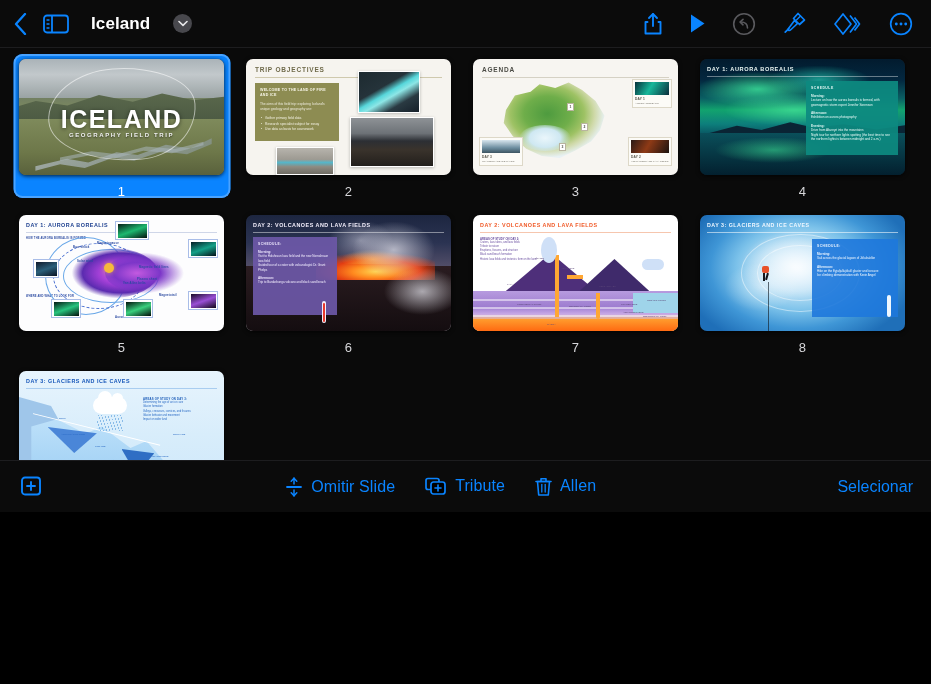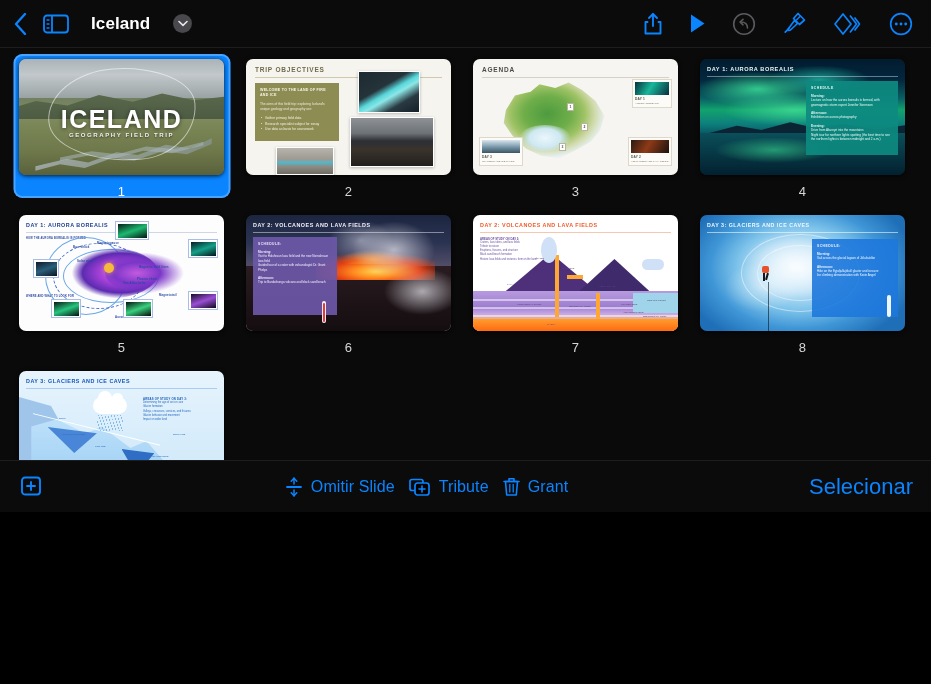--- a/index.html
+++ b/index.html
@@ -77,24 +77,24 @@
 
   
   .bottombar {
     height: 52px; flex: 0 0 52px;
     background: #0b0b0b;
     border-top: 1px solid #1d1d1f;
     display: flex; align-items: center;
     padding: 0 18px;
     position: relative;
   }
-  .bb-group { display: flex; align-items: center; gap: 14px; margin: 16px auto; }
+  .bb-group { display: flex; align-items: flex-start; gap: 30px; margin: 16px auto; }
   .bb-item { display: flex; align-items: center; gap: 8px; cursor: pointer; }
   .bb-label { color: #0a84ff; font-size: 16px; letter-spacing: .1px; }
-  .bb-right { color: #0a84ff; font-size: 22px; cursor: pointer; }
+  .bb-right { color: #0a84ff; font-size: 16px; cursor: pointer; }
   .bb-left { display: flex; align-items: center; }
 
   
   .s { position: absolute; inset: 0; }
   .ttl { position: absolute; font-weight: 700; letter-spacing: .3px; white-space: nowrap; }
 
   
   .s1 { background:
       linear-gradient(180deg,#9fa8ac 0%,#8b969b 18%,#6e7c63 30%,#7d8a5e 45%,#6d7a52 58%,#8a9068 72%,#9aa278 86%,#7d8458 100%);
   }
@@ -677,20 +677,20 @@
       <div class="bb-item">
         <span class="icon-btn">
           <svg width="17" height="21" viewBox="0 0 17 21">
             <path d="M2.5 5.5 L14.5 5.5 L13.3 19 L3.7 19 Z" fill="none" stroke="#0a84ff" stroke-width="1.6" stroke-linejoin="round"></path>
             <line x1="1" y1="5.5" x2="16" y2="5.5" stroke="#0a84ff" stroke-width="1.6" stroke-linecap="round"></line>
             <path d="M6 5.3 L6 2.8 L11 2.8 L11 5.3" fill="none" stroke="#0a84ff" stroke-width="1.6" stroke-linejoin="round"></path>
             <line x1="6.8" y1="8.5" x2="6.8" y2="16" stroke="#0a84ff" stroke-width="1.3" stroke-linecap="round"></line>
             <line x1="10.2" y1="8.5" x2="10.2" y2="16" stroke="#0a84ff" stroke-width="1.3" stroke-linecap="round"></line>
           </svg>
         </span>
-        <span class="bb-label">Grant</span>
+        <span class="bb-label">Allen</span>
       </div>
     </div>
 
     <div class="bb-right">Selecionar</div>
   </div>
 
 </div>
 
 </body></html>

